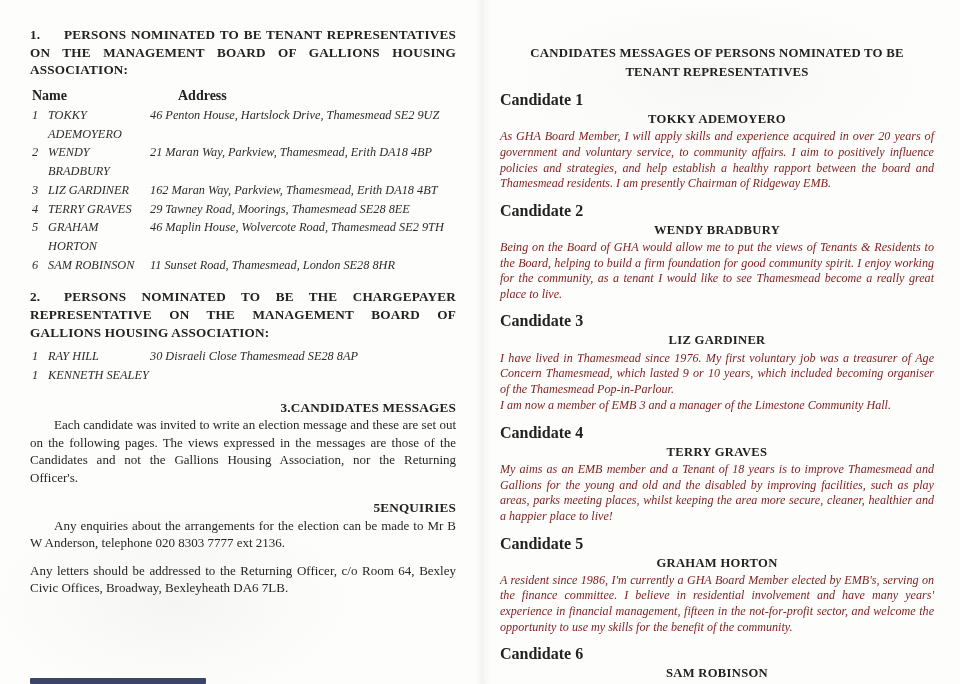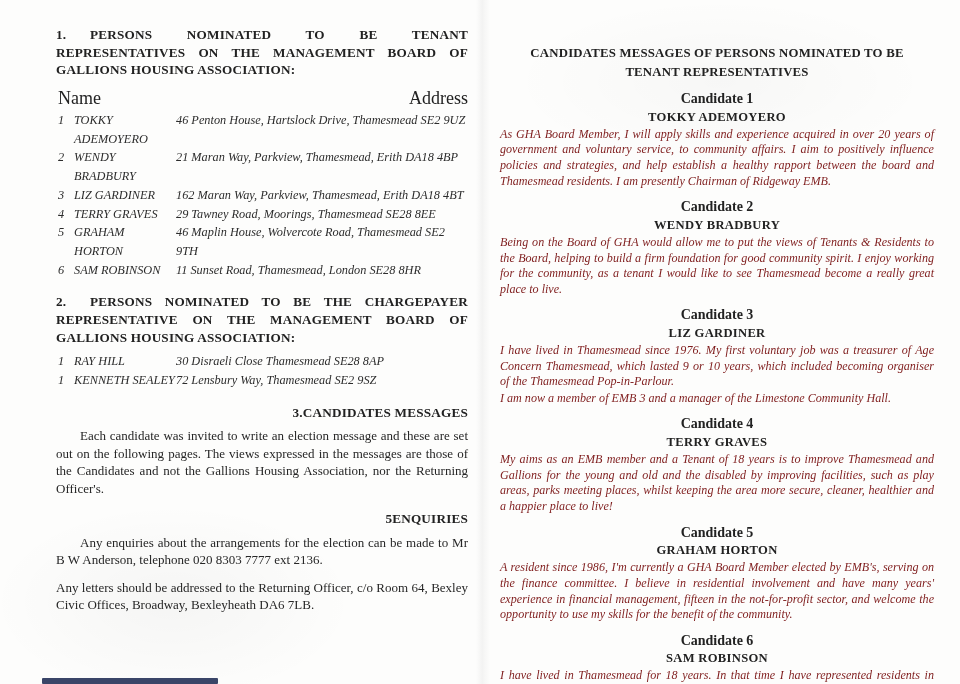--- a/index.html
+++ b/index.html
@@ -12,64 +12,64 @@
   body {
     background:
       radial-gradient(ellipse 300px 120px at 75% 12%, rgba(0,0,0,0.025), transparent 70%),
       radial-gradient(ellipse 260px 140px at 18% 88%, rgba(0,0,0,0.03), transparent 70%),
       #fdfdfc;
     position: relative;
   }
   .page {
     position: absolute; top: 0; height: 684px;
   }
-  .page-left  { left: 12px;   width: 480px; padding: 26px 24px 0 44px; }
+  .page-left  { left: 0;   width: 480px; padding: 26px 24px 0 30px; }
   .page-right { left: 480px; width: 480px; padding: 44px 26px 0 20px; }
   .gutter {
     position: absolute; left: 476px; top: 0; width: 14px; height: 684px;
     background: linear-gradient(90deg, transparent, rgba(80,80,85,0.06) 45%, rgba(80,80,85,0.04) 60%, transparent);
   }
 
   
   .sec-head {
     font-weight: bold; font-size: 13.2px; line-height: 1.34;
     text-align: justify; letter-spacing: 0.2px;
   }
   .sec-head .num { display: inline-block; min-width: 34px; }
   .sec-head.single { text-align: right; }
 
   .nom-table { margin: 9px 0 14px 2px; font-size: 12.3px; }
   .tbl-header { display: grid; grid-template-columns: 118px 1fr; margin-bottom: 2px; }
-  .tbl-header .hdr { font-weight: normal; font-size: 18px; }
-  .tbl-header .hdr-address { padding-left: 28px; text-align: right; }
+  .tbl-header .hdr { font-weight: bold; font-size: 14px; }
+  .tbl-header .hdr-address { padding-left: 28px; }
   .tbl-row { display: grid; grid-template-columns: 16px 102px 1fr; font-style: italic; line-height: 1.52; color: #2c2c2c; }
   .tbl-row .addr { padding-left: 0; }
 
   .rep-rows { margin: 6px 0 14px 2px; font-size: 12.3px; }
   .rep-rows .tbl-row { grid-template-columns: 16px 102px 1fr; }
 
   .body-par {
     font-size: 13px; line-height: 1.34; text-align: justify;
-    color: #262626; margin-top: 6px;
+    color: #262626; 
   }
   .body-par.indent { text-indent: 24px; }
   .sec-block { margin-top: 13px; }
 
   .scan-bar {
     position: absolute; left: 30px; bottom: 0; width: 176px; height: 6px;
     background: #253158; opacity: 0.9; border-radius: 1px;
   }
 
   
   .r-title {
     font-weight: bold; font-size: 12.8px; line-height: 1.45;
     text-align: center; max-width: 392px; margin: 0 auto; letter-spacing: 0.2px;
   }
   .cand { margin-top: 9px; }
-  .cand-label { font-weight: bold; font-size: 14px; text-align: center; line-height: 1.25; }
+  .cand-label { font-weight: bold; font-size: 16px; line-height: 1.25; }
   .cand-name  { font-weight: bold; font-size: 12.6px; text-align: center; line-height: 1.45; letter-spacing: 0.3px; }
   .cand-msg {
     font-style: italic; font-size: 12.1px; line-height: 1.29;
     text-align: justify; color: #7f1d1d; margin-top: 1px;
   }
 </style>
 </head>
 <body>
 
 <div class="page page-left">
@@ -117,21 +117,20 @@
 
   <div class="rep-rows">
     <div class="tbl-row">
       <span>1</span>
       <span>RAY HILL</span>
       <span class="addr">30 Disraeli Close Thamesmead SE28 8AP</span>
     </div>
     <div class="tbl-row">
       <span>1</span>
       <span>KENNETH SEALEY</span>
-      <span class="addr">72 Lensbury Way, Thamesmead SE2 9SZ</span>
     </div>
   </div>
 
   <div class="sec-block">
     <p class="sec-head single"><span class="num">3.</span><span>CANDIDATES MESSAGES</span></p>
     <p class="body-par indent">Each candidate was invited to write an election message and these are set out on the following pages.  The views expressed in the messages are those of the Candidates and not the Gallions Housing Association, nor the Returning Officer's.</p>
   </div>
 
   <div class="sec-block">
   </div>

